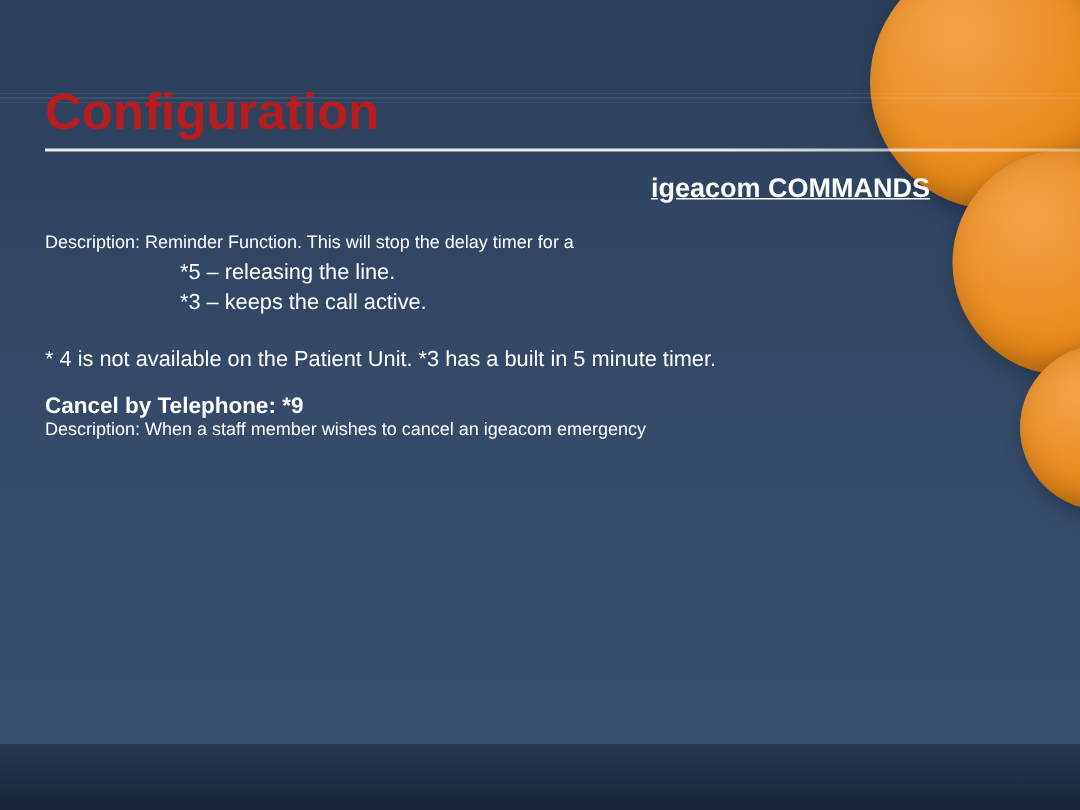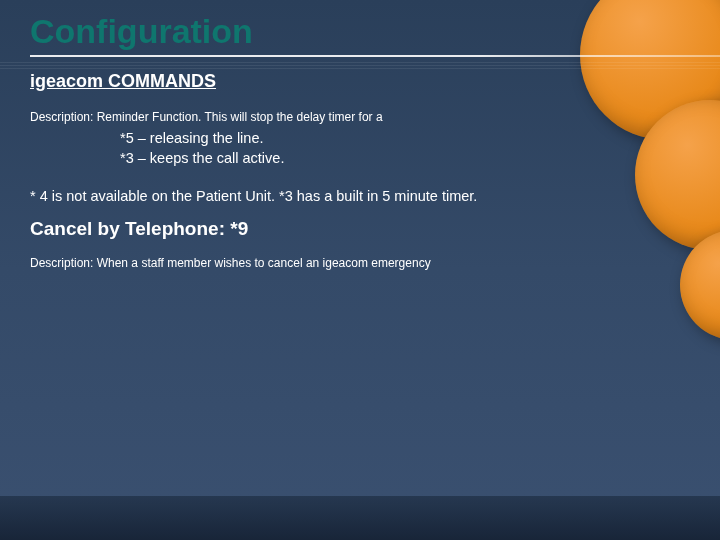--- a/index.html
+++ b/index.html
@@ -22,21 +22,22 @@
   .circle.c2 { width: 150px; height: 150px; top: 100px; right: -65px; }
   .circle.c3 { width: 110px; height: 110px; top: 230px; right: -70px; }
   .title-wrap {
     padding: 12px 0 6px 30px;
     position: relative;
     z-index: 2;
   }
   .title {
     font-size: 34px;
     font-weight: bold;
-    color: #0f766e;
+    color: #b91c1c;
+    margin-top: 44px;
   }
   .title-rule {
     margin-top: 4px;
     height: 2px;
     background: linear-gradient(to right, rgba(255,255,255,0.9), rgba(255,255,255,0.9) 65%, rgba(255,255,255,0.4));
     width: 100%;
   }
   .title-stripes {
     position: absolute;
     left: 0;
@@ -51,21 +52,21 @@
       transparent 3px
     );
     z-index: 1;
   }
   .content {
     position: relative;
     z-index: 2;
     padding: 8px 40px 0 30px;
   }
   .subtitle {
-    text-align: left;
+    text-align: right;
     font-size: 18px;
     font-weight: bold;
     text-decoration: underline;
     margin-bottom: 18px;
     padding-right: 60px;
   }
   .ack-head {
     font-size: 17px;
     font-weight: bold;
     margin-bottom: 18px;
@@ -83,23 +84,22 @@
     font-size: 14.5px;
     line-height: 1.35;
   }
   .spacer { height: 14px; }
   .note {
     font-size: 14.5px;
     margin-top: 6px;
     margin-bottom: 14px;
   }
   .cancel-head {
-    font-size: 19px;
+    font-size: 15px;
     font-weight: bold;
-    margin-bottom: 16px;
   }
   .footer-band {
     position: absolute;
     left: 0; right: 0; bottom: 0;
     height: 44px;
     background: linear-gradient(to bottom, rgba(25,40,60,0.6), rgba(20,32,50,0.9));
   }
 </style>
 </head>
 <body>

